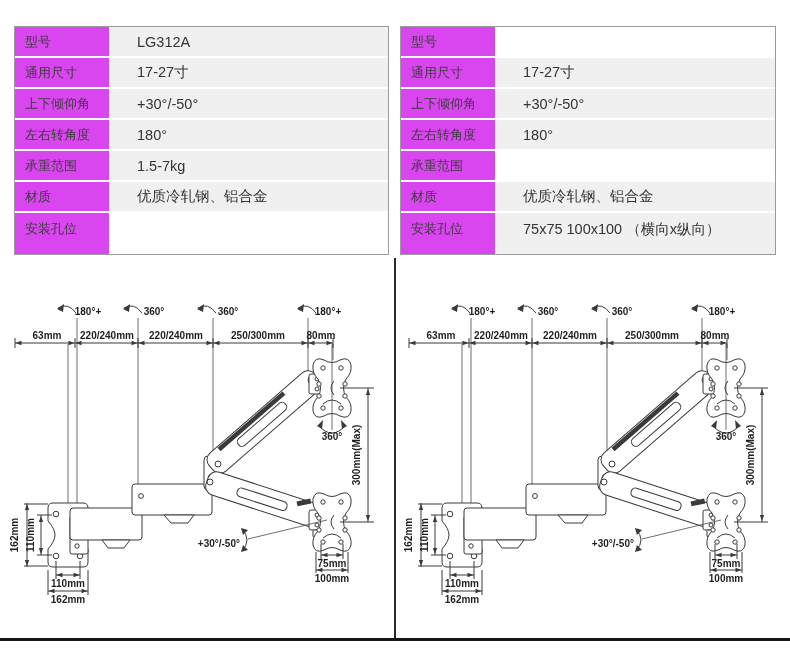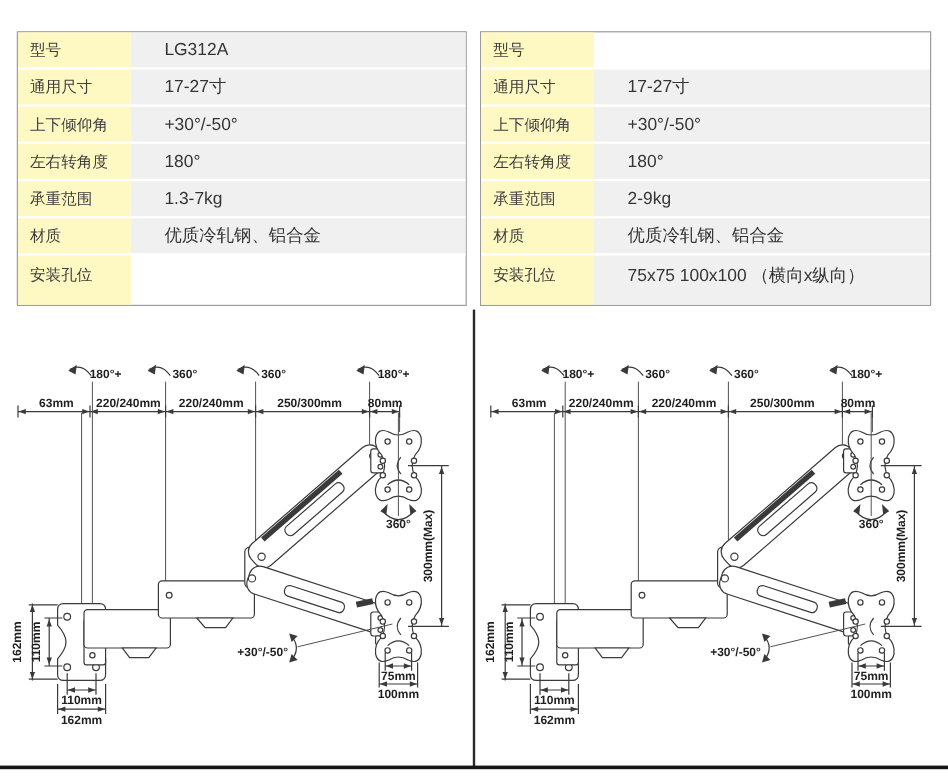--- a/index.html
+++ b/index.html
@@ -11,21 +11,21 @@
   .spec-table{
     position:absolute;top:26px;height:229px;width:375px;
     border:1px solid #9b9b9b;background:#fff;
     display:flex;flex-direction:column;box-sizing:border-box;
   }
   .spec-table.left{left:14px;}
   .spec-table.right{left:400px;width:376px;}
   .spec-row{display:flex;flex:0 0 29px;border-bottom:2px solid #ffffff;}
   .spec-row:last-child{flex:1 1 auto;border-bottom:none;text-align:center;}
   .spec-label{
-    width:94px;flex:0 0 94px;background:#fef9c3;color:#3d3d3d;
+    width:94px;flex:0 0 94px;background:#d946ef;color:#3d3d3d;
     display:flex;align-items:center;padding-left:10px;font-size:13px;box-sizing:border-box;
   }
   .spec-row:last-child .spec-label,.spec-row:last-child .spec-value{align-items:flex-start;padding-top:7px;}
   .spec-value{
     flex:1;background:#f0f0f0;color:#343434;
     display:flex;align-items:center;padding-left:28px;font-size:14.5px;box-sizing:border-box;
   }
   
   .v-divider{position:absolute;left:394px;top:258px;width:2px;height:382px;background:#2a2a2a;}
   .bottom-rule{position:absolute;left:0;top:638px;width:790px;height:3px;background:#161616;}
@@ -54,21 +54,21 @@
   <div class="spec-row">
     <div class="spec-label">上下倾仰角</div>
     <div class="spec-value">+30°/-50°</div>
   </div>
   <div class="spec-row">
     <div class="spec-label">左右转角度</div>
     <div class="spec-value">180°</div>
   </div>
   <div class="spec-row">
     <div class="spec-label">承重范围</div>
-    <div class="spec-value">1.3-7kg</div>
+    <div class="spec-value">1.5-7kg</div>
   </div>
   <div class="spec-row">
     <div class="spec-label">材质</div>
     <div class="spec-value">优质冷轧钢、铝合金</div>
   </div>
   <div class="spec-row">
     <div class="spec-label">安装孔位</div>
   </div>
 </div>
 
@@ -83,21 +83,20 @@
   <div class="spec-row">
     <div class="spec-label">上下倾仰角</div>
     <div class="spec-value">+30°/-50°</div>
   </div>
   <div class="spec-row">
     <div class="spec-label">左右转角度</div>
     <div class="spec-value">180°</div>
   </div>
   <div class="spec-row">
     <div class="spec-label">承重范围</div>
-    <div class="spec-value">2-9kg</div>
   </div>
   <div class="spec-row">
     <div class="spec-label">材质</div>
     <div class="spec-value">优质冷轧钢、铝合金</div>
   </div>
   <div class="spec-row">
     <div class="spec-label">安装孔位</div>
     <div class="spec-value">75x75 100x100 （横向x纵向）</div>
   </div>
 </div>

